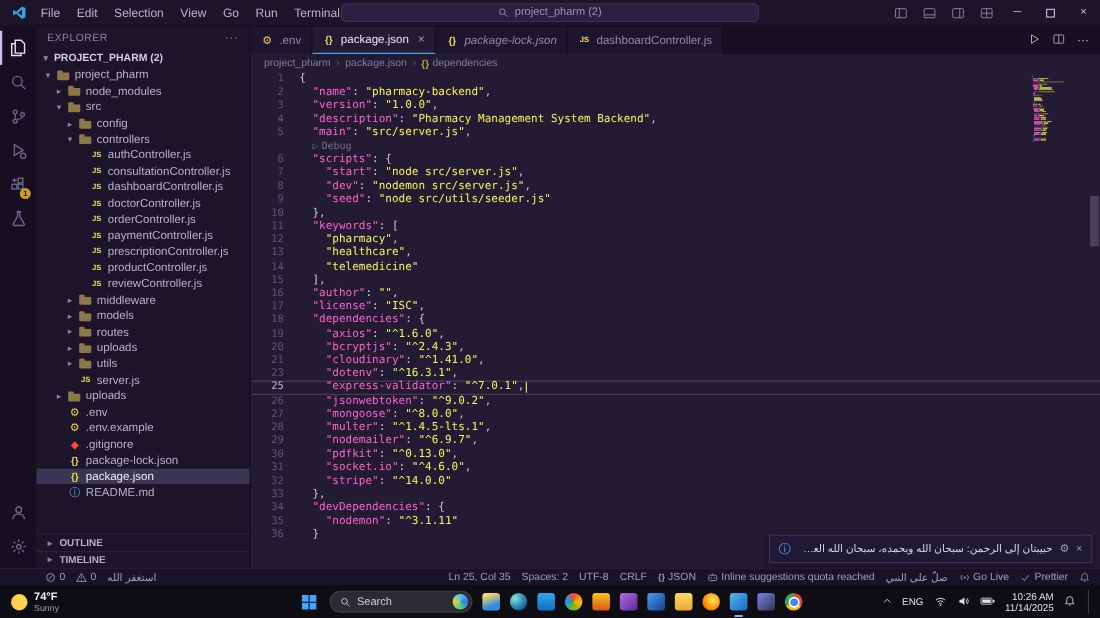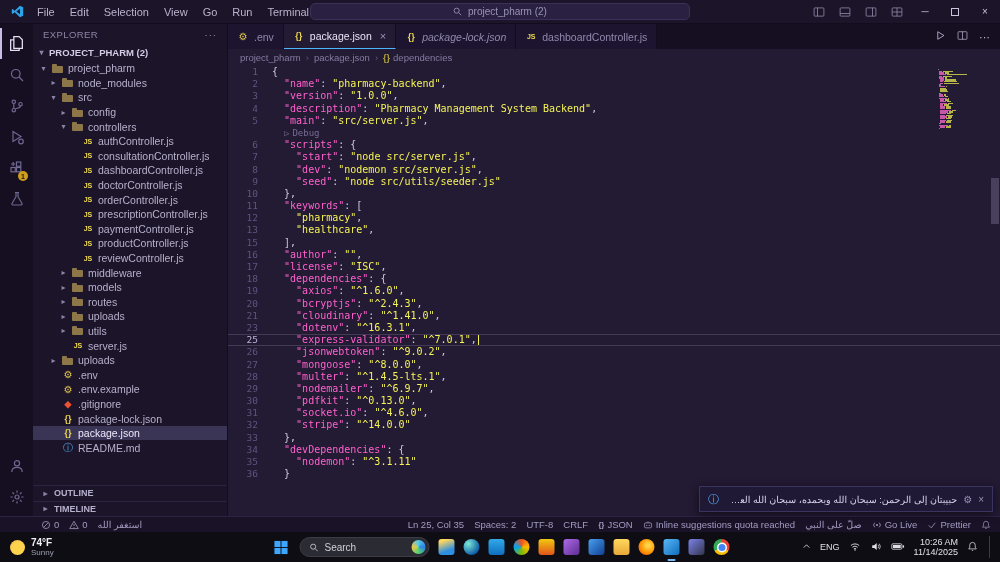--- a/index.html
+++ b/index.html
@@ -301,26 +301,26 @@
             <span class="tlabel">doctorController.js</span>
           </div>
           <div class="trow" style="padding-left: 36px;">
             <span class="chev"></span>
             <span class="ic ic-js">JS</span>
             <span class="tlabel">orderController.js</span>
           </div>
           <div class="trow" style="padding-left: 36px;">
             <span class="chev"></span>
             <span class="ic ic-js">JS</span>
+            <span class="tlabel">paymentController.js</span>
+          </div>
+          <div class="trow" style="padding-left: 36px;">
+            <span class="chev"></span>
+            <span class="ic ic-js">JS</span>
             <span class="tlabel">prescriptionController.js</span>
-          </div>
-          <div class="trow" style="padding-left: 36px;">
-            <span class="chev"></span>
-            <span class="ic ic-js">JS</span>
-            <span class="tlabel">paymentController.js</span>
           </div>
           <div class="trow" style="padding-left: 36px;">
             <span class="chev"></span>
             <span class="ic ic-js">JS</span>
             <span class="tlabel">productController.js</span>
           </div>
           <div class="trow" style="padding-left: 36px;">
             <span class="chev"></span>
             <span class="ic ic-js">JS</span>
             <span class="tlabel">reviewController.js</span>
@@ -495,20 +495,24 @@
               <span class="lnum">11</span>
               <span class="ltext"><span class="p">  </span><span class="k">"keywords"</span><span class="p">: </span><span class="p">[</span></span>
             </div>
             <div class="crow">
               <span class="lnum">12</span>
               <span class="ltext"><span class="p">    </span><span class="s">"pharmacy"</span><span class="p">,</span></span>
             </div>
             <div class="crow">
               <span class="lnum">13</span>
               <span class="ltext"><span class="p">    </span><span class="s">"healthcare"</span><span class="p">,</span></span>
+            </div>
+            <div class="crow">
+              <span class="lnum">14</span>
+              <span class="ltext"><span class="p">    </span><span class="s">"telemedicine"</span></span>
             </div>
             <div class="crow">
               <span class="lnum">15</span>
               <span class="ltext"><span class="p">  ],</span></span>
             </div>
             <div class="crow">
               <span class="lnum">16</span>
               <span class="ltext"><span class="p">  </span><span class="k">"author"</span><span class="p">: </span><span class="s">""</span><span class="p">,</span></span>
             </div>
             <div class="crow">

